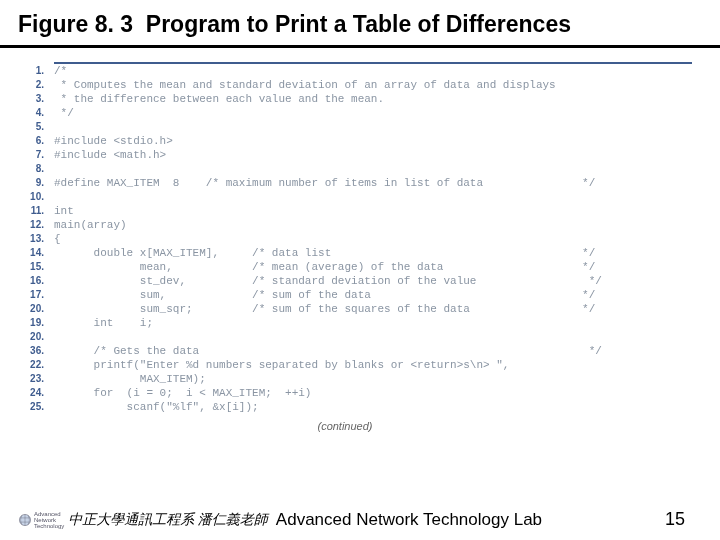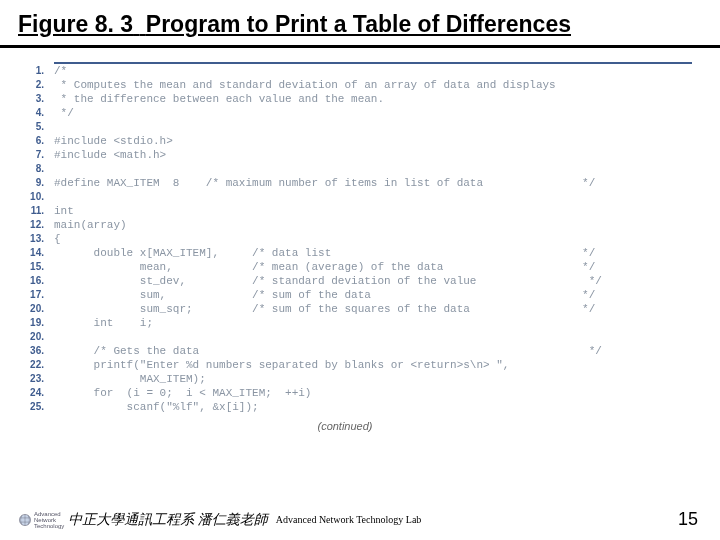--- a/index.html
+++ b/index.html
@@ -7,21 +7,20 @@
     width: 720px;
     height: 540px;
     background: #fff;
     font-family: Arial, "Microsoft JhengHei", sans-serif;
     position: relative;
     overflow: hidden;
   }
   .header {
     padding: 10px 18px 6px 18px;
     border-bottom: 3px solid #000;
-    text-decoration: underline;
   }
   .title {
     font-size: 23px;
     font-weight: bold;
     line-height: 1.25;
   }
   .fig-num { font-weight: bold; }
   .codebox {
     margin: 14px 28px 0 54px;
     border-top: 2px solid #3f5c8e;
@@ -56,21 +55,21 @@
     text-align: center;
     font-style: italic;
     font-size: 11px;
     color: #666;
     margin: 6px 30px 0 0;
   }
   .footer {
     position: absolute;
     bottom: 10px;
     left: 0;
-    right: 4px;
+    right: 17px;
     display: flex;
     align-items: center;
     padding: 0 18px;
     margin-top: 24px;
   }
   .logo-wrap {
     display: flex;
     align-items: center;
     font-size: 6px;
     color: #556;
@@ -81,23 +80,23 @@
     width: 14px;
     height: 14px;
   }
   .f-ch {
     font-size: 14px;
     font-family: "DFKai-SB", "KaiTi", serif;
     font-style: italic;
     margin-left: 4px;
   }
   .f-en {
-    font-size: 10px;
+    font-size: 17px;
     margin-left: 8px;
-    font-family: Liberation Serif, serif;
+    font-family: Liberation Sans, sans-serif;
   }
   .page-num {
     margin-left: auto;
     font-size: 18px;
   }
 </style>
 </head>
 <body>
 
 <div class="header">

